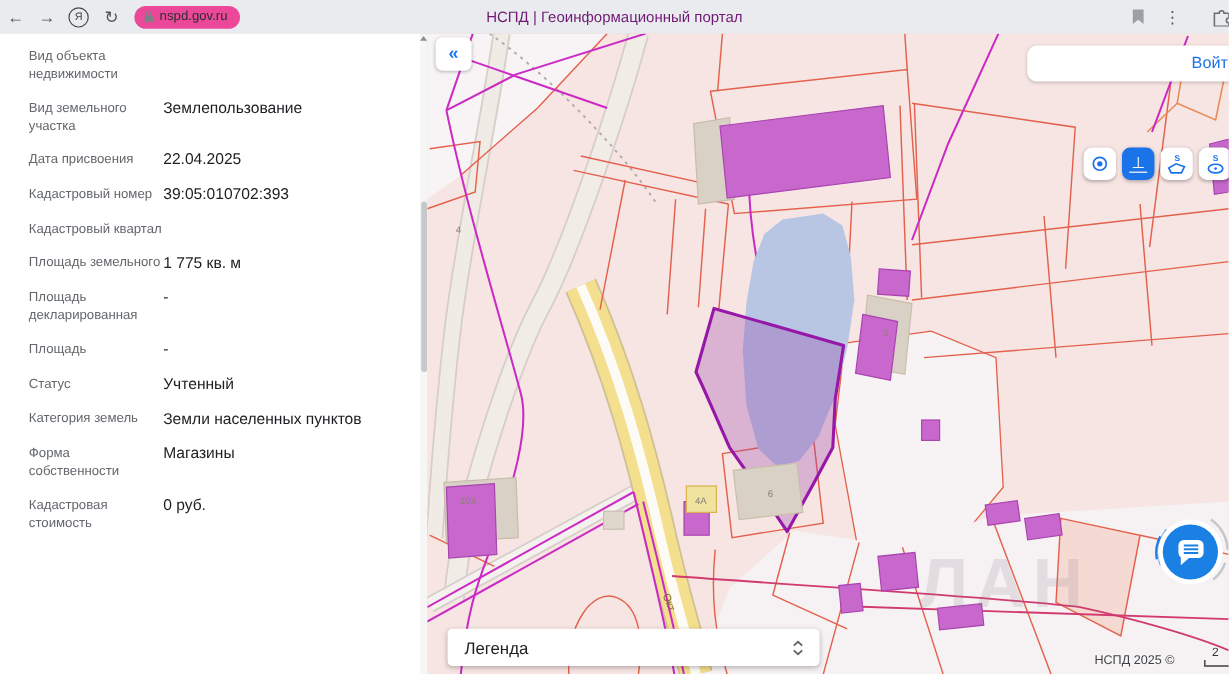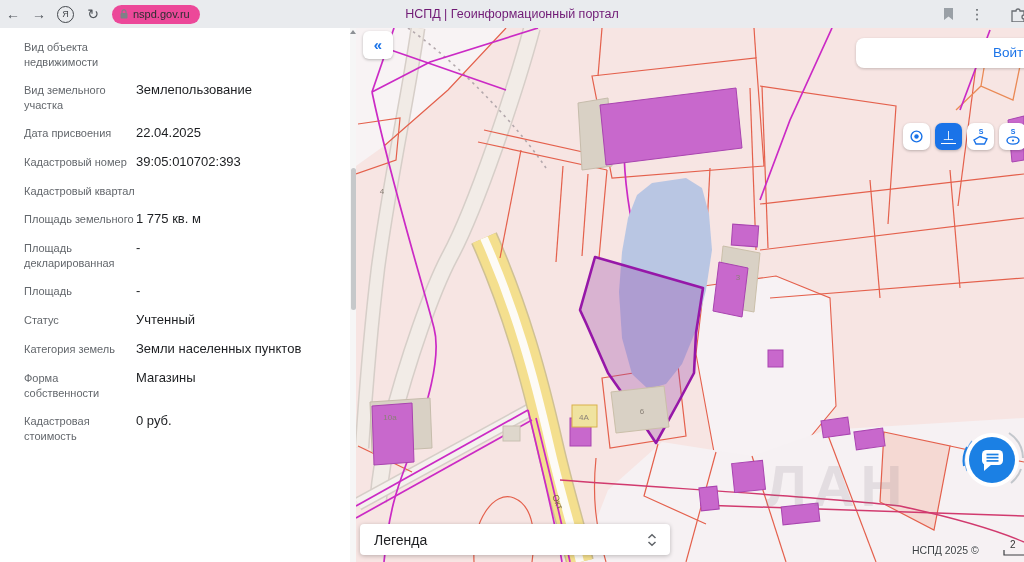--- a/index.html
+++ b/index.html
@@ -41,21 +41,21 @@
         box-shadow:0 1px 3px rgba(0,0,0,.25);color:#1a73e8;font-size:15px;font-weight:bold;
         text-align:center;line-height:27px;}
   .login-bar{position:absolute;left:500px;top:10px;width:195px;height:30px;background:#fff;border-radius:8px;
         box-shadow:0 1px 3px rgba(0,0,0,.2);}
   .login-txt{position:absolute;left:137px;top:7px;font-size:13.5px;color:#1a73e8;white-space:nowrap;}
   .tools{position:absolute;left:547px;top:95px;display:flex;gap:5px;}
   .tbtn{width:27px;height:27px;border-radius:7px;background:#fff;box-shadow:0 1px 3px rgba(0,0,0,.25);
         display:flex;align-items:center;justify-content:center;flex-direction:column;}
   .tbtn.active{background:#1a73e8;}
   .perp{color:#fff;font-size:13px;line-height:12px;border-bottom:1.6px solid #fff;padding:0 2px 1px 2px;}
-  .legend-bar{position:absolute;left:4px;top:496px;width:310px;height:31px;background:#fff;border-radius:4px;
+  .legend-bar{position:absolute;left:17px;top:496px;width:310px;height:31px;background:#fff;border-radius:4px;
         box-shadow:0 1px 4px rgba(0,0,0,.25);display:flex;align-items:center;}
   .legend-txt{font-size:14px;color:#202124;margin-left:14px;flex:1;}
   .legend-chev{margin-right:13px;}
   .copyright{position:absolute;left:556px;top:516px;font-size:10.5px;color:#3c3f43;
         text-shadow:0 0 3px #fff,0 0 3px #fff;}
   .scalebar{position:absolute;left:646px;top:511px;color:#333;}
   .scalebar .num{position:absolute;left:8px;top:0;font-size:10px;}
   .chat{position:absolute;left:601px;top:397px;}
 </style>
 </head>

